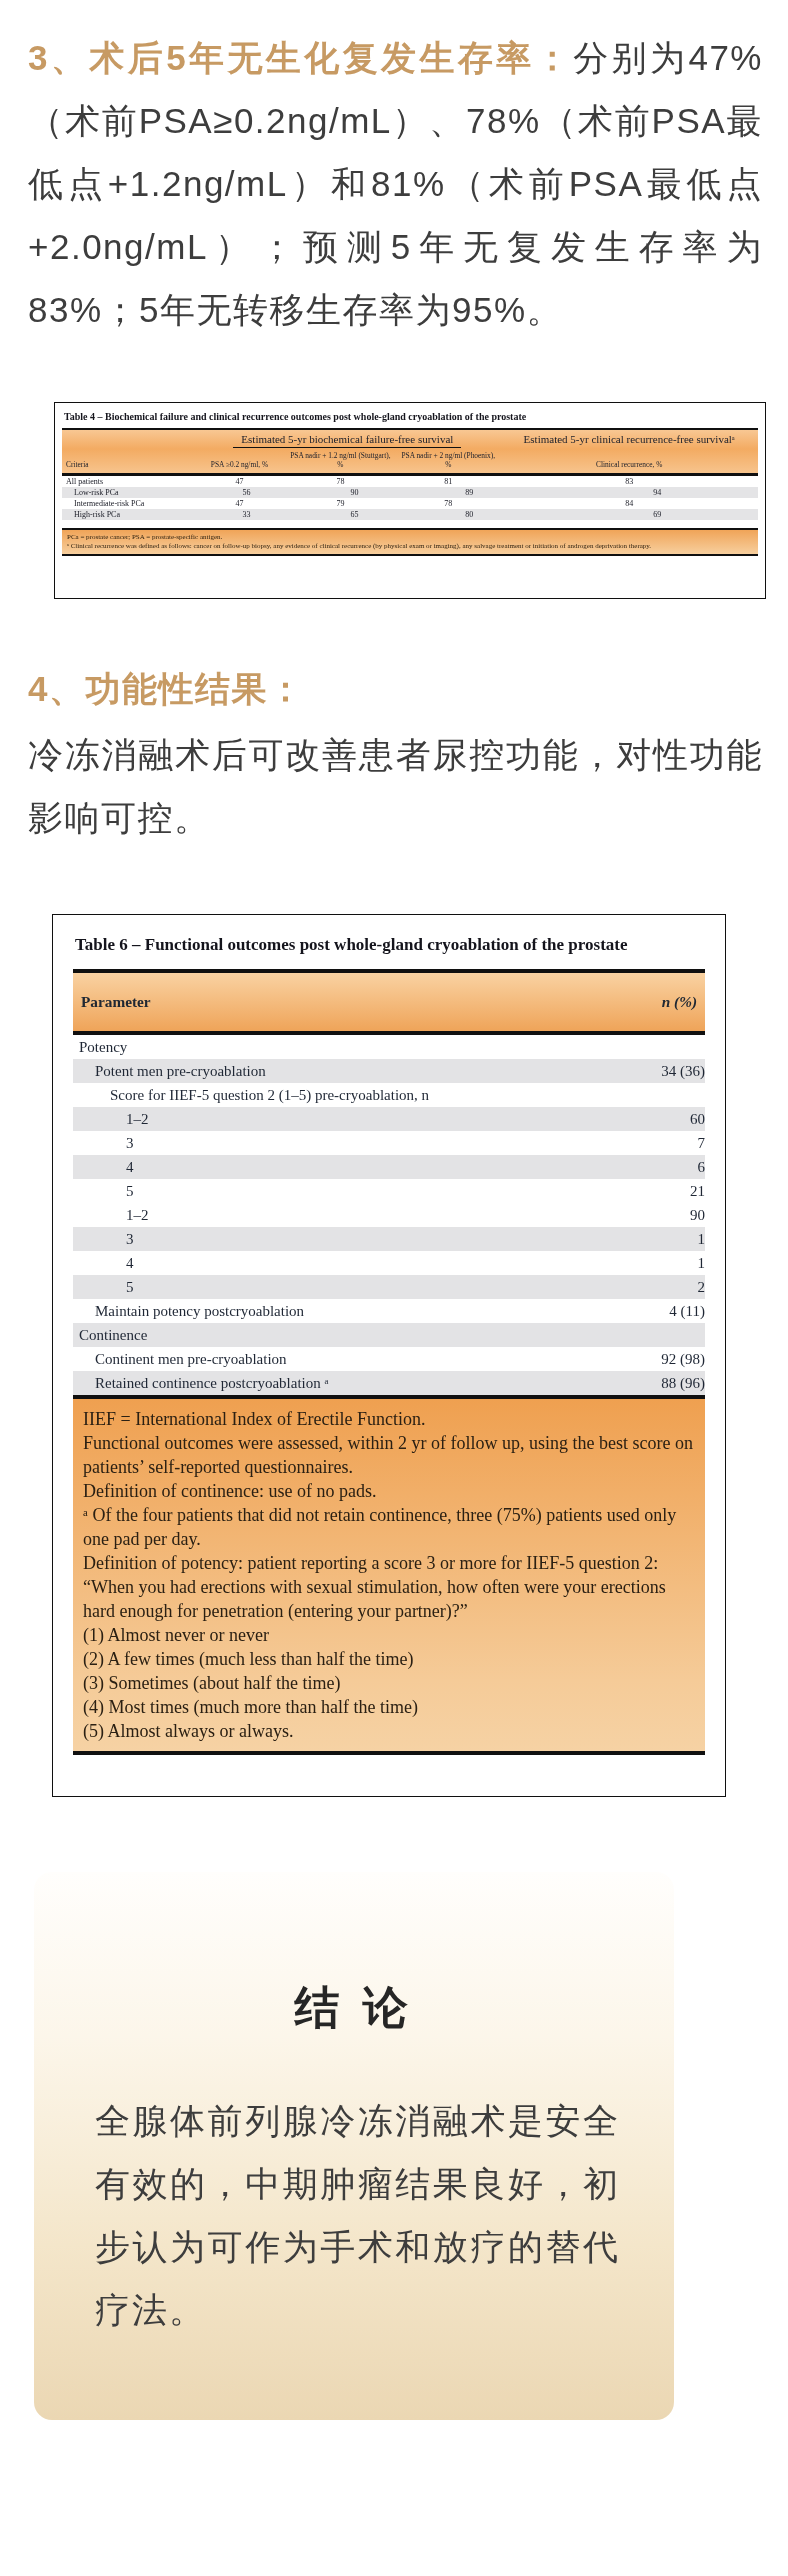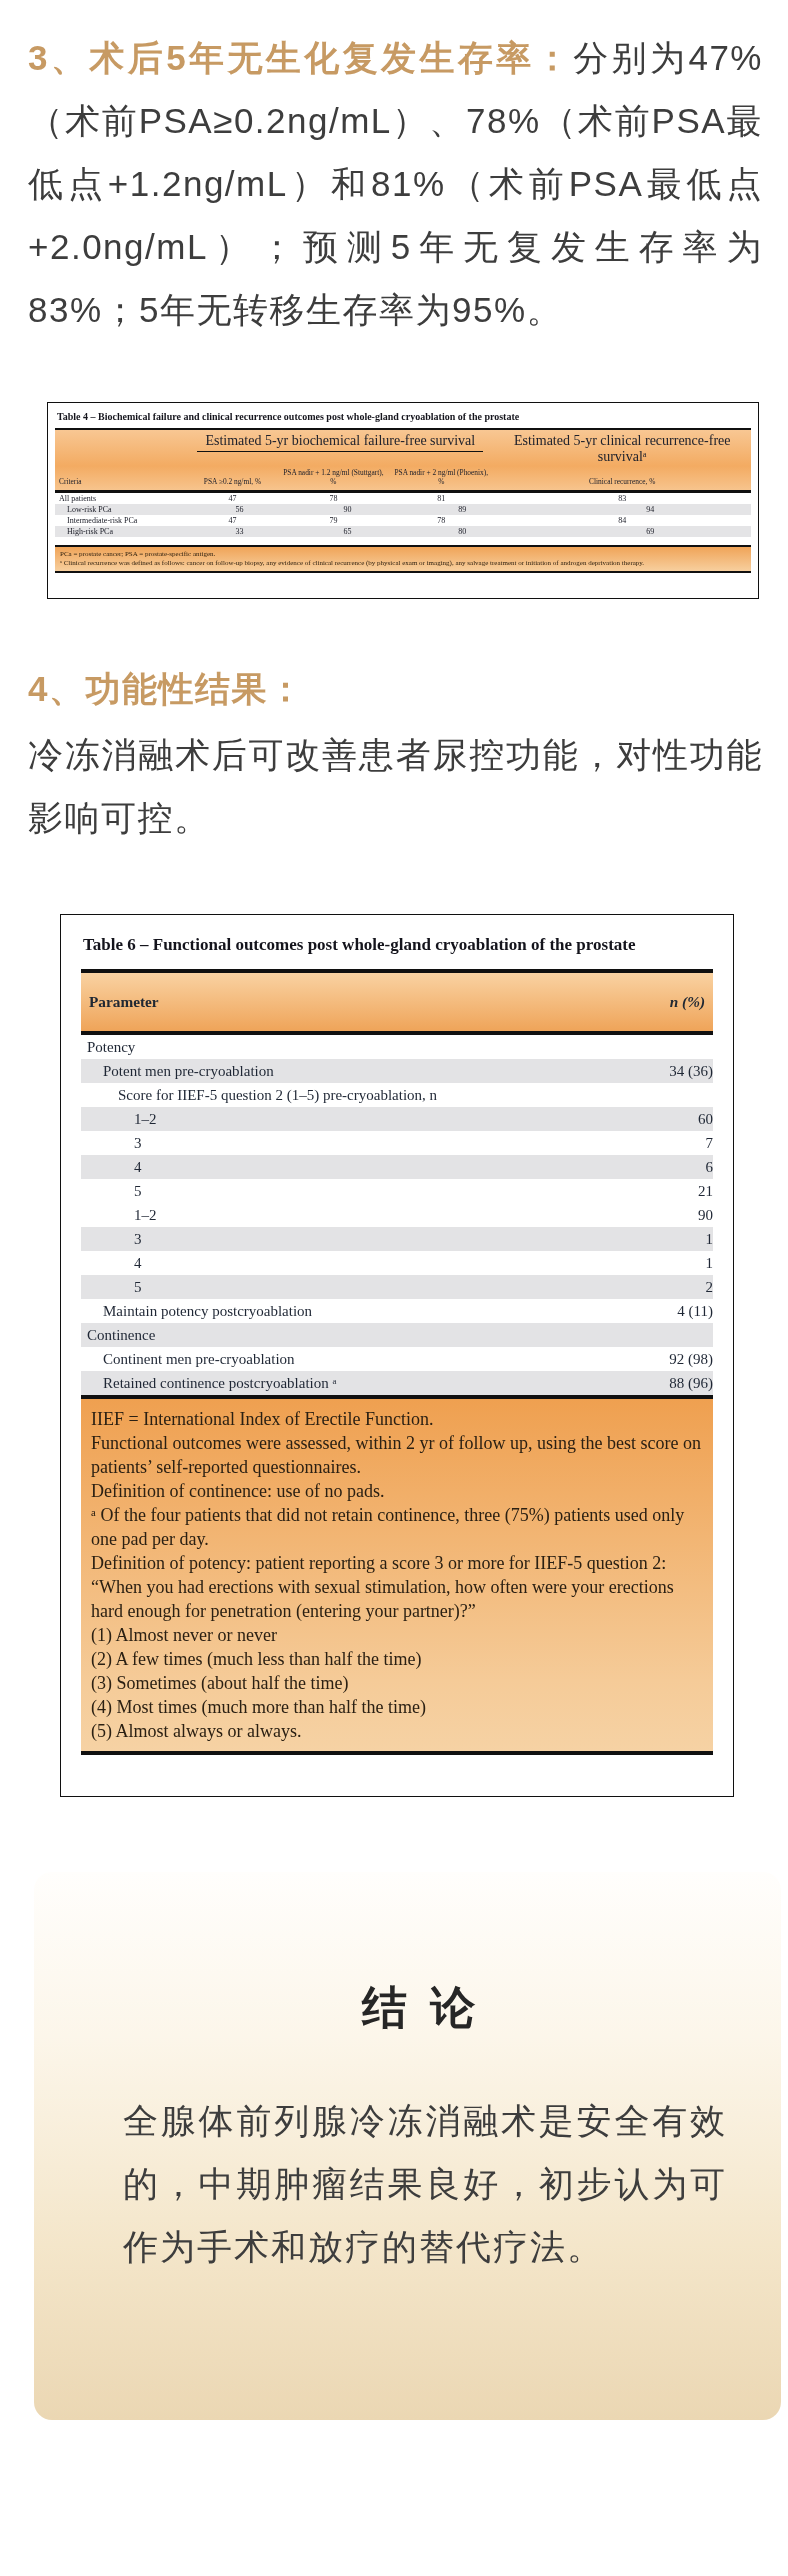--- a/index.html
+++ b/index.html
@@ -19,47 +19,47 @@
   .cn-heading-inline{color:#c79a63;font-weight:bold;}
   .cn-heading{
     left:28px;margin:0;font-size:35px;font-weight:bold;color:#c79a63;letter-spacing:1.5px;
   }
 
   
   .jt-frame{background:#ffffff;border:1.5px solid #101010;box-sizing:border-box;overflow:hidden;}
   .jt-rule{background:#101010;}
 
   
-  .t4-frame{left:47px;top:402px;width:712px;height:197px;padding:4px 7px;}
+  .t4-frame{left:54px;top:402px;width:712px;height:197px;padding:4px 7px;}
   .t4-title{font-family:"Liberation Serif",serif;font-weight:bold;font-size:10px;line-height:13px;
     color:#15151d;padding:3px 2px 5px 2px;}
   .t4-rule{height:2px;}
   .t4-grid{display:grid;grid-template-columns:19% 13% 16% 15% 37%;}
   .t4-groups{display:grid;grid-template-columns:19% 44% 37%;
     background:linear-gradient(180deg,#f8c793 0%,#f3ab62 100%);
-    font-family:"Liberation Serif",serif;font-size:14px;color:#20222c;}
+    font-family:"Liberation Serif",serif;font-size:11px;color:#20222c;}
   .t4-groups .gcell{text-align:center;padding:3px 2px 1px 2px;}
   .t4-groups .g1 span{display:inline-block;border-bottom:1.5px solid #111;padding:0 8px 2px 8px;}
   .t4-cols{background:linear-gradient(180deg,#f3ab62 0%,#f7c48d 100%);
     font-family:"Liberation Serif",serif;font-size:7.4px;line-height:9px;color:#20222c;}
   .t4-cols .ccell{text-align:center;padding:2px 2px 4px 2px;display:flex;align-items:flex-end;justify-content:center;}
   .t4-cols .ccell.first{justify-content:flex-start;text-align:left;padding-left:4px;}
   .t4-row{font-family:"Liberation Serif",serif;font-size:8px;line-height:11px;color:#20222c;}
   .t4-row.shade{background:#e4e4e6;gap:7px;}
   .t4-row .crit{text-align:left;padding-left:4px;}
   .t4-row .crit.ind1{padding-left:12px;}
   .t4-row .val{text-align:center;}
   .t4-gap{height:8px;}
   .t4-foot{background:linear-gradient(180deg,#f0a458 0%,#f7cf9e 100%);
     font-family:"Liberation Serif",serif;font-size:7px;line-height:9.4px;color:#2a1d0d;
     padding:3px 5px;}
   .t4-foot p{margin:0;}
 
   
-  .t6-frame{left:60px;top:914px;width:674px;height:883px;padding:16px 20px 12px 20px;}
+  .t6-frame{left:52px;top:914px;width:674px;height:883px;padding:16px 20px 12px 20px;}
   .t6-title{font-family:"Liberation Serif",serif;font-weight:bold;font-size:17px;line-height:24px;
     color:#14141c;margin:2px 2px 12px 2px;}
   .t6-rule{height:4px;}
   .t6-header{display:grid;grid-template-columns:1fr 108px;align-items:center;
     background:linear-gradient(180deg,#f9d2a2 0%,#efa459 100%);
     font-family:"Liberation Serif",serif;font-weight:bold;font-size:15.3px;color:#202833;
     padding:20px 8px;}
   .t6-header .nh{text-align:right;font-style:italic;}
   .t6-row{display:grid;grid-template-columns:1fr 108px;align-items:center;
     font-family:"Liberation Serif",serif;font-size:15px;color:#1f2735;height:24px;}
@@ -68,22 +68,22 @@
   .t6-row .lbl.ind1{padding-left:22px;}
   .t6-row .lbl.ind2{padding-left:37px;}
   .t6-row .lbl.ind3{padding-left:53px;}
   .t6-row .val{text-align:right;padding-right:0;}
   .t6-foot{background:linear-gradient(180deg,#efa050 0%,#f5cb98 80%,#f6d2a4 100%);
     font-family:"Liberation Serif",serif;font-size:18px;line-height:24px;color:#2b2013;
     padding:8px 10px;}
   .t6-foot p{margin:0;}
 
   
-  .conclusion{left:34px;top:1872px;width:719px;height:548px;border-radius:18px;
-    background:linear-gradient(180deg,#fffefc 0%,#fcf6ea 30%,#f4e6ca 68%,#ebd7b3 100%);padding-left:28px;}
+  .conclusion{left:34px;top:1872px;width:640px;height:548px;border-radius:18px;
+    background:linear-gradient(180deg,#fffefc 0%,#fcf6ea 30%,#f4e6ca 68%,#ebd7b3 100%);}
   .c-title{margin-top:106px;text-align:center;font-family:"Liberation Serif","DejaVu Serif",serif;
     font-weight:bold;font-size:45px;letter-spacing:6px;color:#262626;}
   .c-body{margin:51px 54px 0 61px;font-size:35px;line-height:63px;letter-spacing:2px;
     color:#3d3d3d;text-align:justify;}
 </style>
 </head>
 <body>
 
 <div>
 

